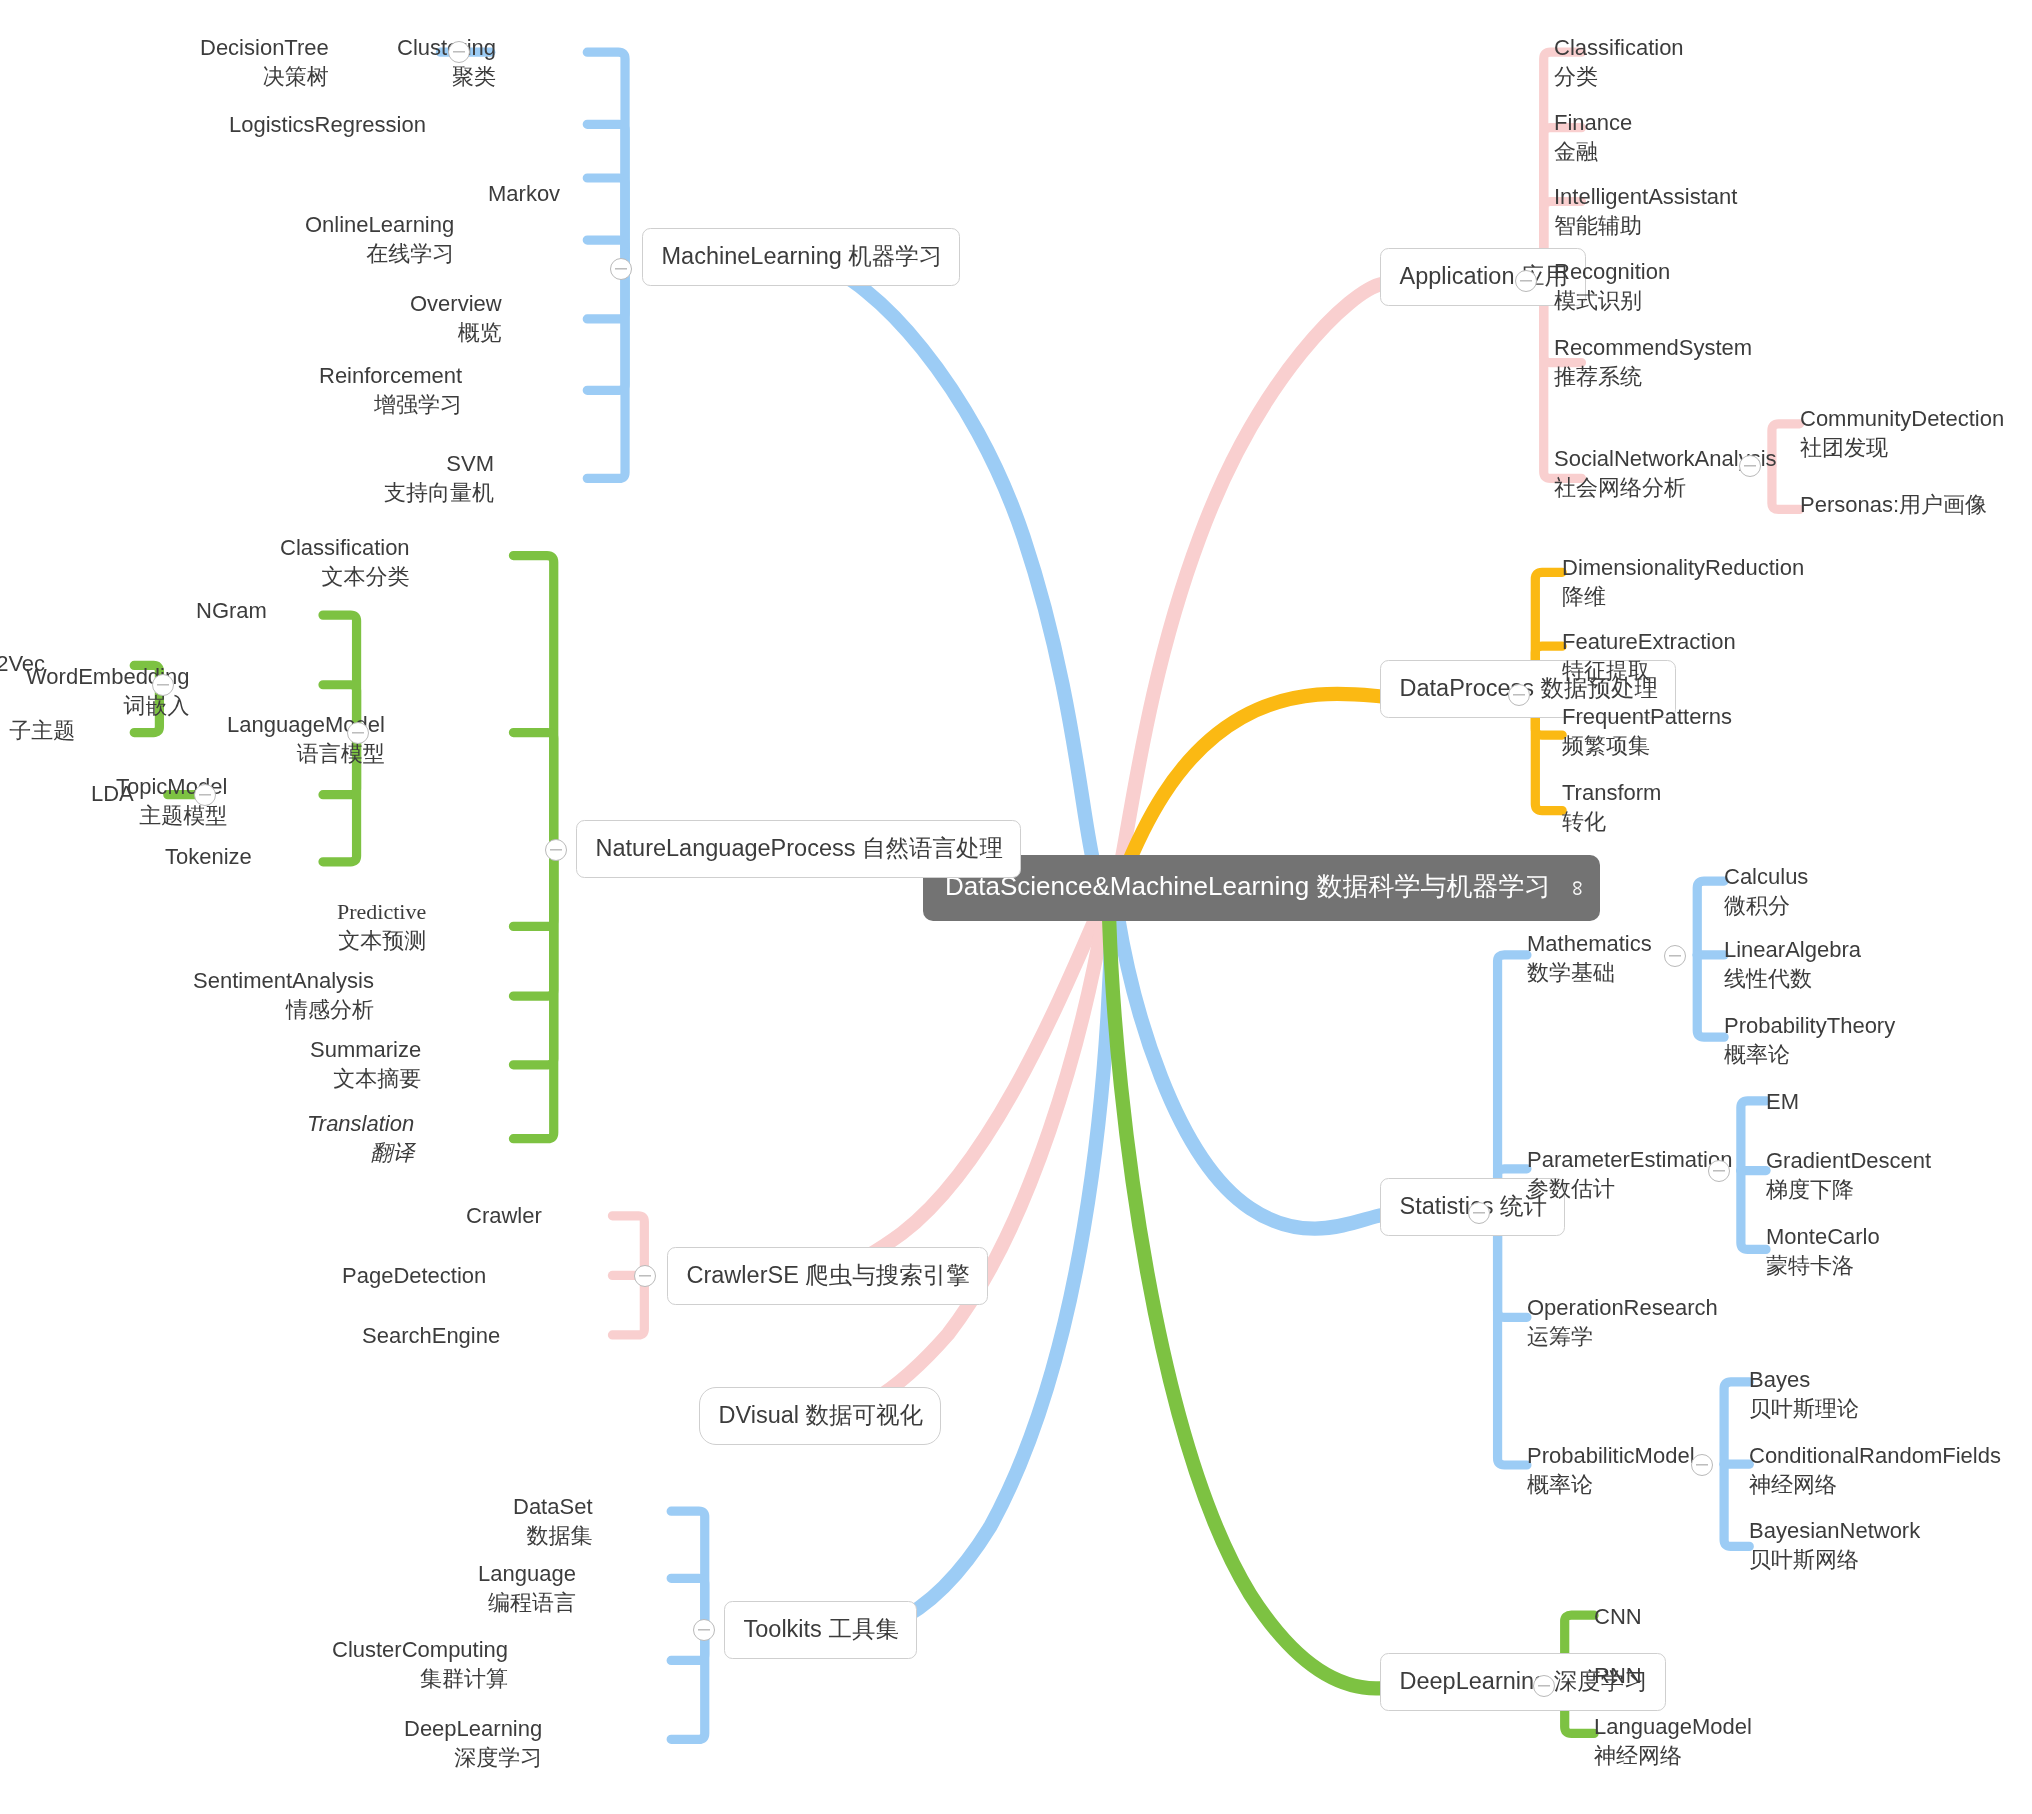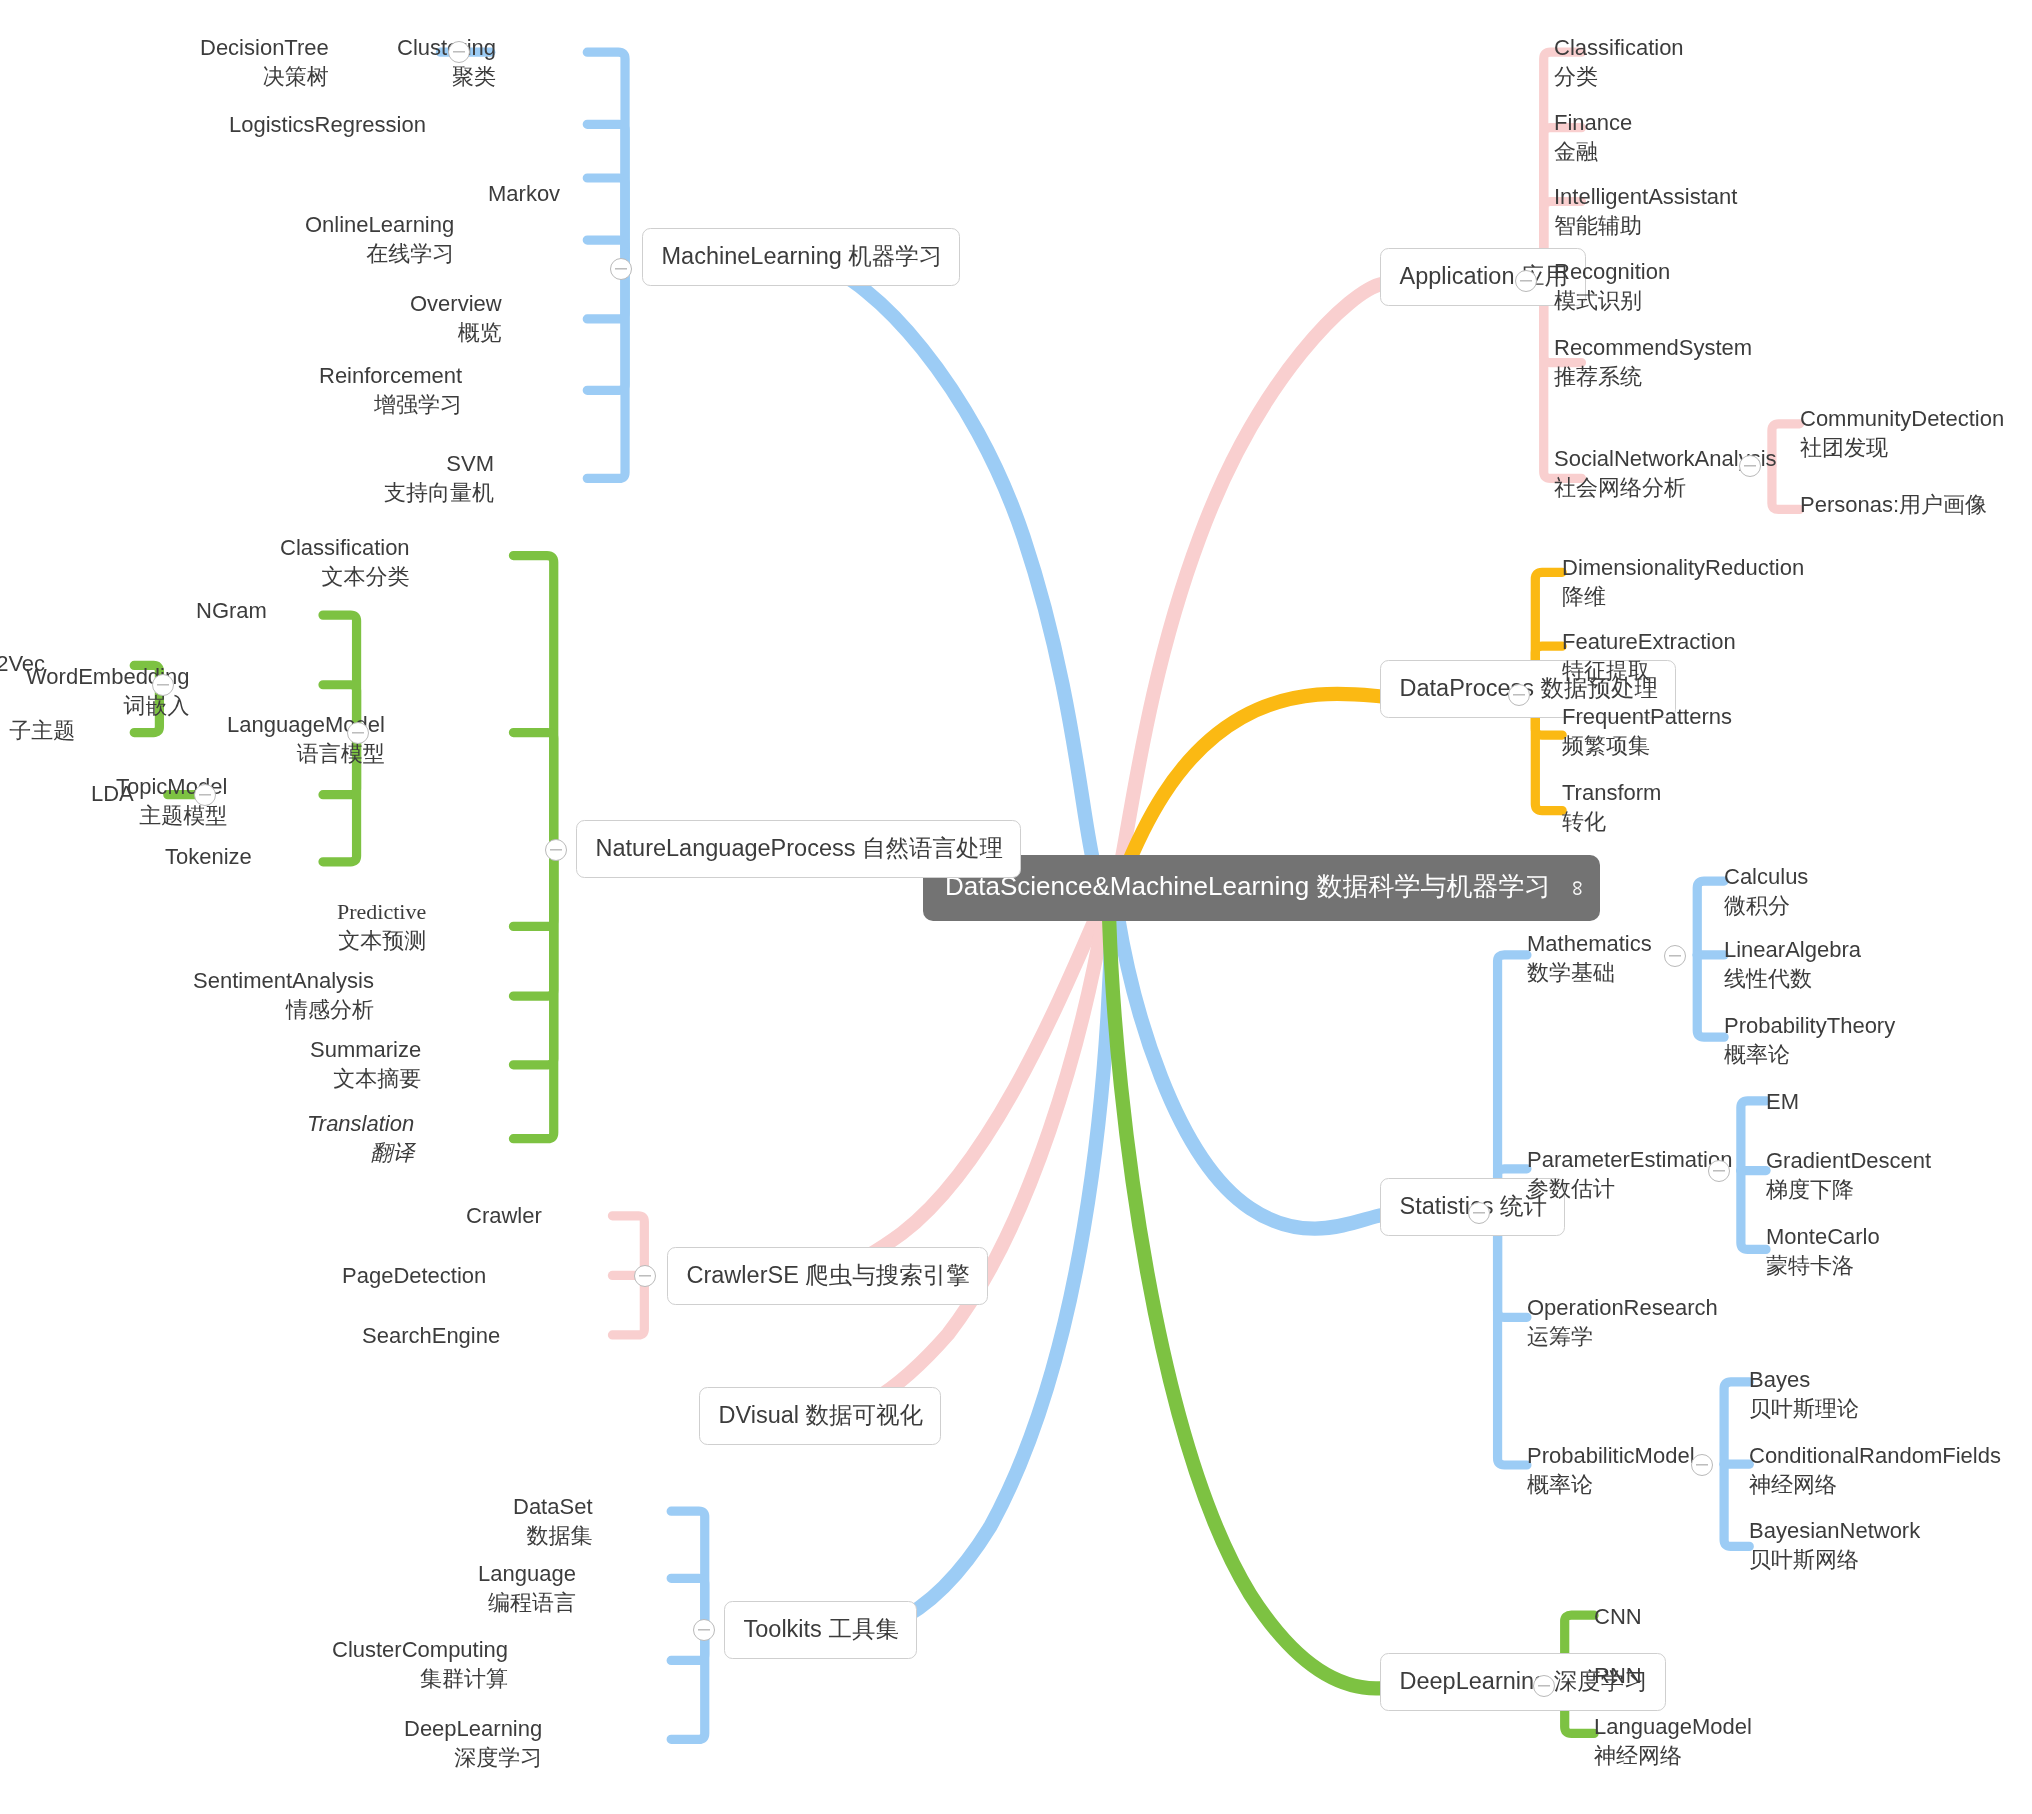--- a/index.html
+++ b/index.html
@@ -238,21 +238,21 @@
     <span class="zh">自然语言处理</span>
   </div>
   <div class="toggle" style="left:545px; top:839px;"></div>
 
   <div class="boxnode" style="left:667px; top:1247px;">
     <span class="en">CrawlerSE</span>
     <span class="zh">爬虫与搜索引擎</span>
   </div>
   <div class="toggle" style="left:634px; top:1265px;"></div>
 
-  <div class="boxnode" style="left:699px; top:1387px;">
+  <div class="boxnode" style="left:699px; top:1387px;border-radius:17px;">
     <span class="en">DVisual</span>
     <span class="zh">数据可视化</span>
   </div>
 
   <div class="boxnode" style="left:724px; top:1601px;">
     <span class="en">Toolkits</span>
     <span class="zh">工具集</span>
   </div>
   <div class="toggle" style="left:693px; top:1619px;"></div>
 

